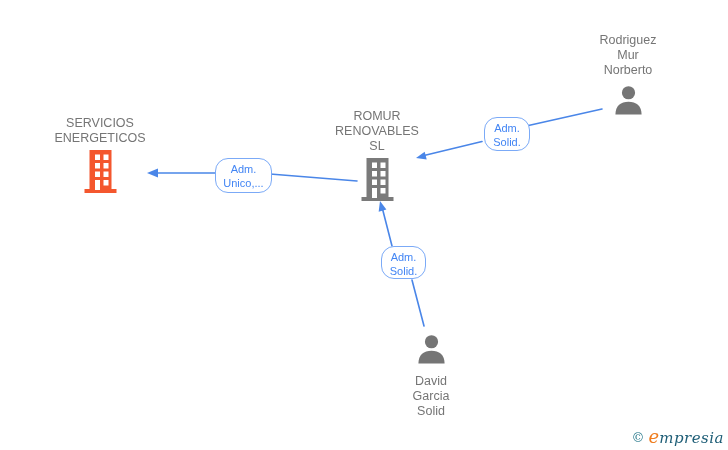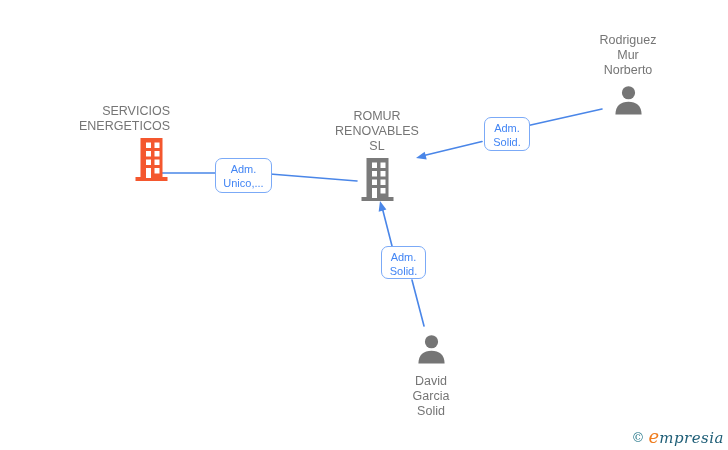--- a/index.html
+++ b/index.html
@@ -49,21 +49,21 @@
   .node-servicios .icon { margin-top: 4px; }
   .node-romur .icon { margin-top: 4px; }
   .node-rodriguez .icon { margin-top: 7px; }
   .node-valls .node-label { margin-top: 5px; }
   .edge-label {
     position: absolute;
     z-index: 3;
     box-sizing: border-box;
     background: #ffffff;
     border: 1.5px solid #7baaf7;
-    border-radius: 7px;
+    border-radius: 13px;
     color: #4285f4;
     font-size: 11px;
     line-height: 14px;
     text-align: center;
     padding-top: 3px;
     cursor: pointer;
   }
   .watermark {
     position: absolute;
     right: 4px;
@@ -129,21 +129,21 @@
 
     <line class="edge-line" x1="602" y1="109" x2="524" y2="126.5"></line>
     <line class="edge-line" x1="482" y1="141.5" x2="423" y2="155.8"></line>
     <polygon class="arrow-head" points="416,158 424.7,151.7 426.7,159.4"></polygon>
 
     <line class="edge-line" x1="424" y1="326" x2="412" y2="280"></line>
     <line class="edge-line" x1="392" y1="246" x2="382" y2="207"></line>
     <polygon class="arrow-head" points="380,201 386.4,209.6 378.7,211.7"></polygon>
   </svg>
 
-  <div class="node node-servicios" style="left:30px; top:104px; width:140px;text-align:right;">
+  <div class="node node-servicios" style="left:30px; top:116px; width:140px;">
     <div class="node-label">
       <div>SERVICIOS</div>
       <div>ENERGETICOS</div>
     </div>
     <svg class="icon icon-building-orange" width="37" height="43">
         <use href="#sym-building"></use>
       </svg>
   </div>
 
   <div class="node node-rodriguez" style="left:578px; top:33px; width:100px;">

